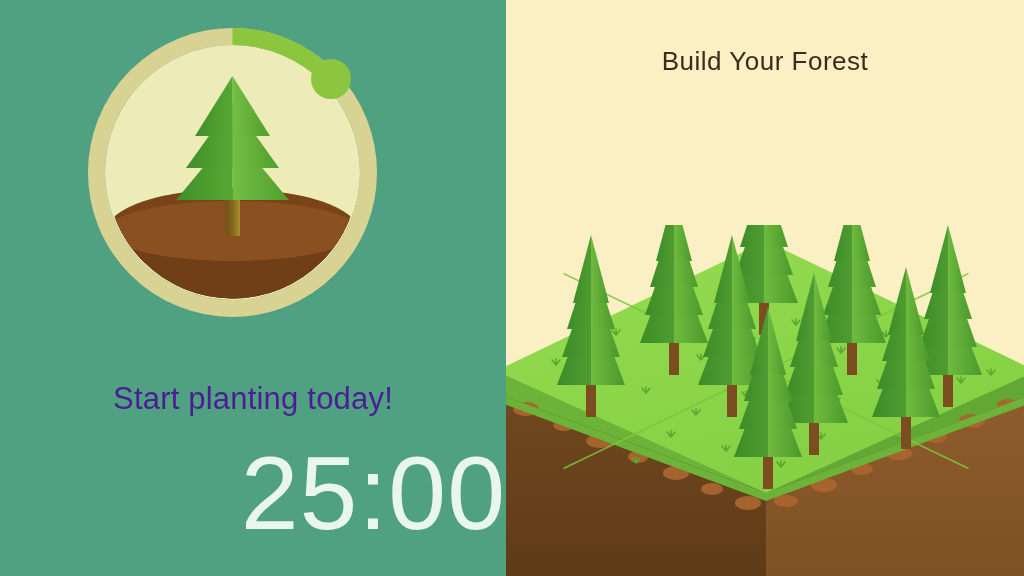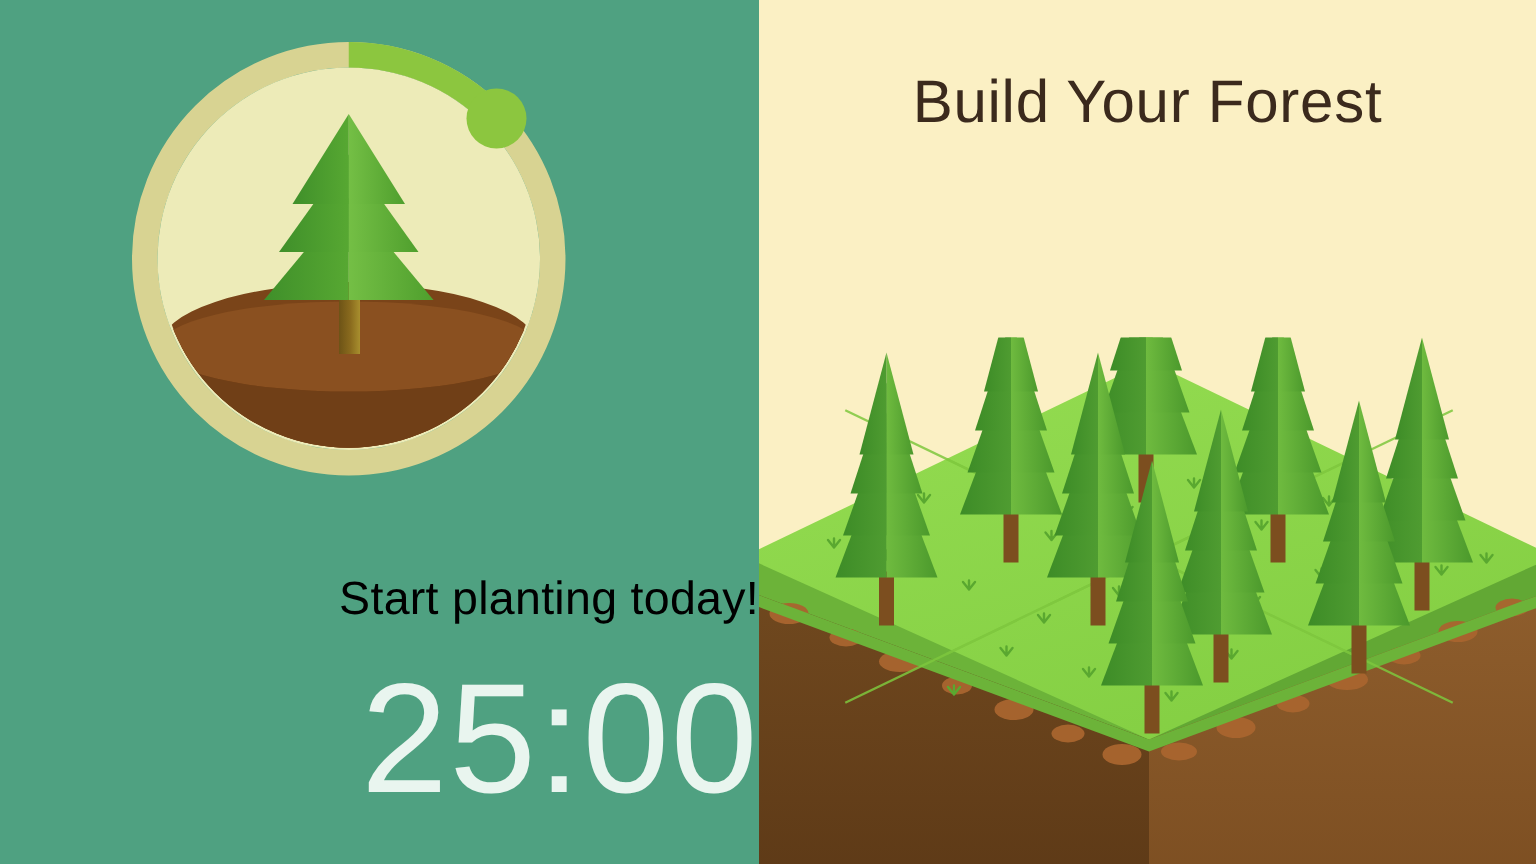--- a/index.html
+++ b/index.html
@@ -38,22 +38,22 @@
     width: 305px;
     height: 305px;
     display: block;
   }
 
   #tagline {
     position: absolute;
     left: 0;
     top: 381px;
     width: 506px;
-    text-align: right;
-    color: #000000;
+    text-align: center;
+    color: #4c1d95;
     font-size: 31px;
     font-weight: 300;
     letter-spacing: 0.2px;
     white-space: nowrap;
   }
 
   #timer-readout {
     position: absolute;
     left: 0;
     top: 437px;
@@ -77,21 +77,21 @@
     overflow: hidden;
   }
 
   #forest-title {
     position: absolute;
     left: 0;
     top: 46px;
     width: 518px;
     text-align: center;
     color: #3b2a1d;
-    font-size: 40px;
+    font-size: 26px;
     font-weight: 300;
     letter-spacing: 0.5px;
     white-space: nowrap;
   }
 
   #forest-scene-svg {
     position: absolute;
     left: -10px;
     top: 225px;
     width: 540px;

